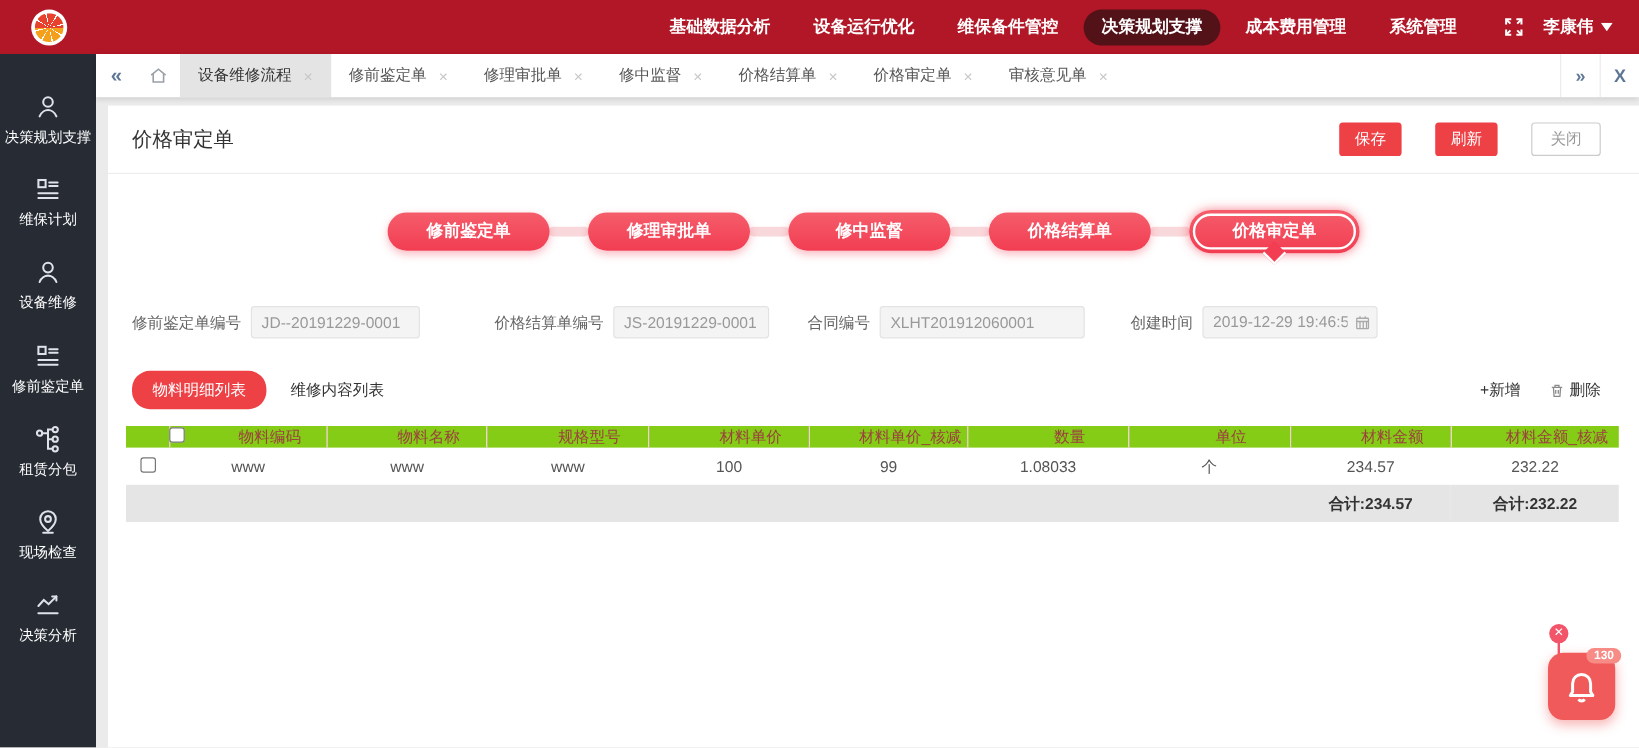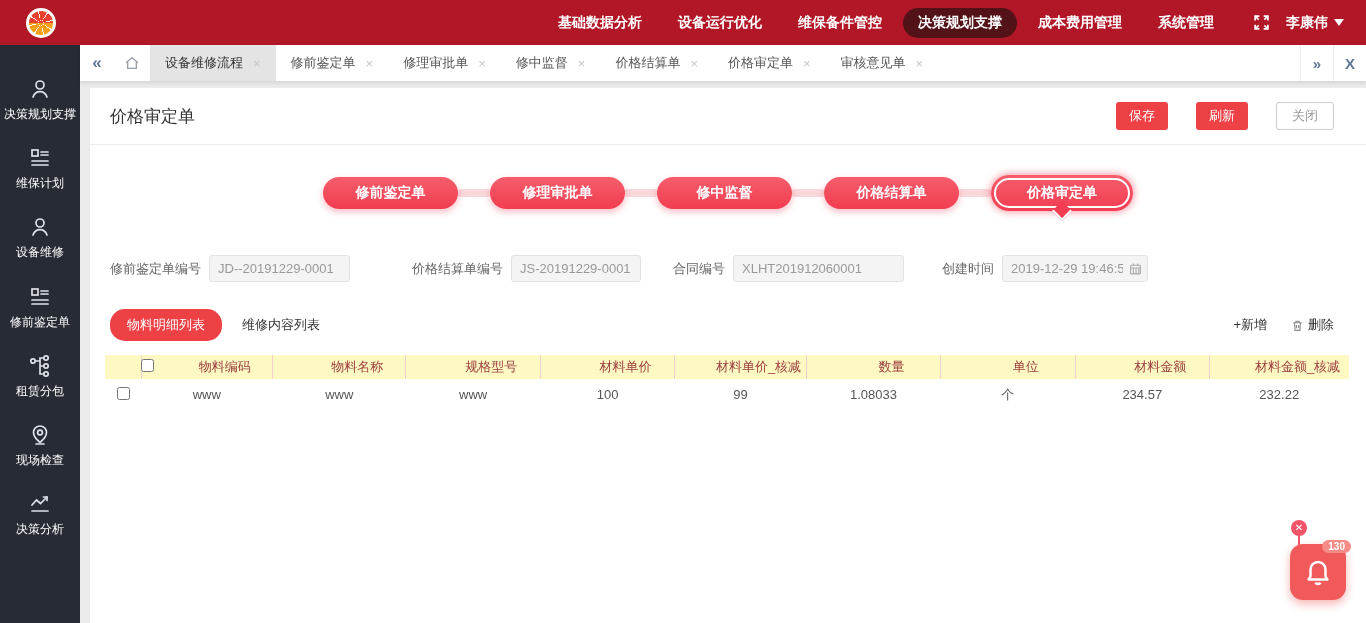--- a/index.html
+++ b/index.html
@@ -69,21 +69,21 @@
   
   .list-row { margin:27px 32px 0 20px; display:flex; align-items:center; }
   .ltab-pill { background:#ee4146; color:#fff; border-radius:15px; padding:7px 17px; font-size:13px; cursor:pointer; }
   .ltab-plain { margin-left:20px; font-size:13px; color:#333; cursor:pointer; }
   .list-actions { margin-left:auto; display:flex; align-items:center; gap:24px; font-size:13px; color:#333; }
   .act { display:flex; align-items:center; gap:4px; cursor:pointer; }
   .act svg { width:13px; height:13px; color:#8a8a8a; }
 
   
   table.grid { width:calc(100% - 32px); margin:14px 17px 0 15px; border-collapse:collapse; font-size:13px; table-layout:fixed; }
-  .grid th { background:#fef9c3; color:#9c4040; font-weight:normal; height:24px; border-right:1px solid #f3cfcf; text-align:center;padding-left:36px; }
+  .grid th { background:#84cc16; color:#9c4040; font-weight:normal; height:18px; border-right:1px solid #f3cfcf; text-align:center;padding-left:36px; }
   .grid th:last-child { border-right:none; }
   .grid td { height:31px; text-align:center; color:#555; }
   .grid tr.summary td { background:#e5e5e5; color:#333; font-weight:bold; }
   .grid input[type=checkbox] { width:13px; height:13px; accent-color:#ee4146; cursor:pointer; }
 
   
   .notify { position:absolute; right:18px; bottom:23px; width:58px; height:80px; }
   .notify-close { position:absolute; left:1px; top:0; width:16px; height:16px; border-radius:50%; background:#f2546a; color:#fff; font-size:10px; line-height:15px; text-align:center; cursor:pointer; z-index:2; }
   .notify-stem { position:absolute; left:8px; top:15px; width:2px; height:10px; background:#f2546a; }
   .bell-box { position:absolute; left:0; bottom:0; width:56px; height:56px; border-radius:13px; background:#f05a5a; display:flex; align-items:center; justify-content:center; box-shadow:0 4px 10px rgba(240,90,90,.45); cursor:pointer; }
@@ -330,20 +330,25 @@
           <td>www</td>
           <td>www</td>
           <td>www</td>
           <td>100</td>
           <td>99</td>
           <td>1.08033</td>
           <td>个</td>
           <td>234.57</td>
           <td>232.22</td>
         </tr>
+        <tr class="summary">
+          <td colspan="8"></td>
+          <td>合计:234.57</td>
+          <td>合计:232.22</td>
+        </tr>
       </tbody>
     </table>
 
   </div>
 </div>
 
 <div class="notify">
   <span class="notify-close">✕</span>
   <span class="notify-stem"></span>
   <span class="badge">130</span>

